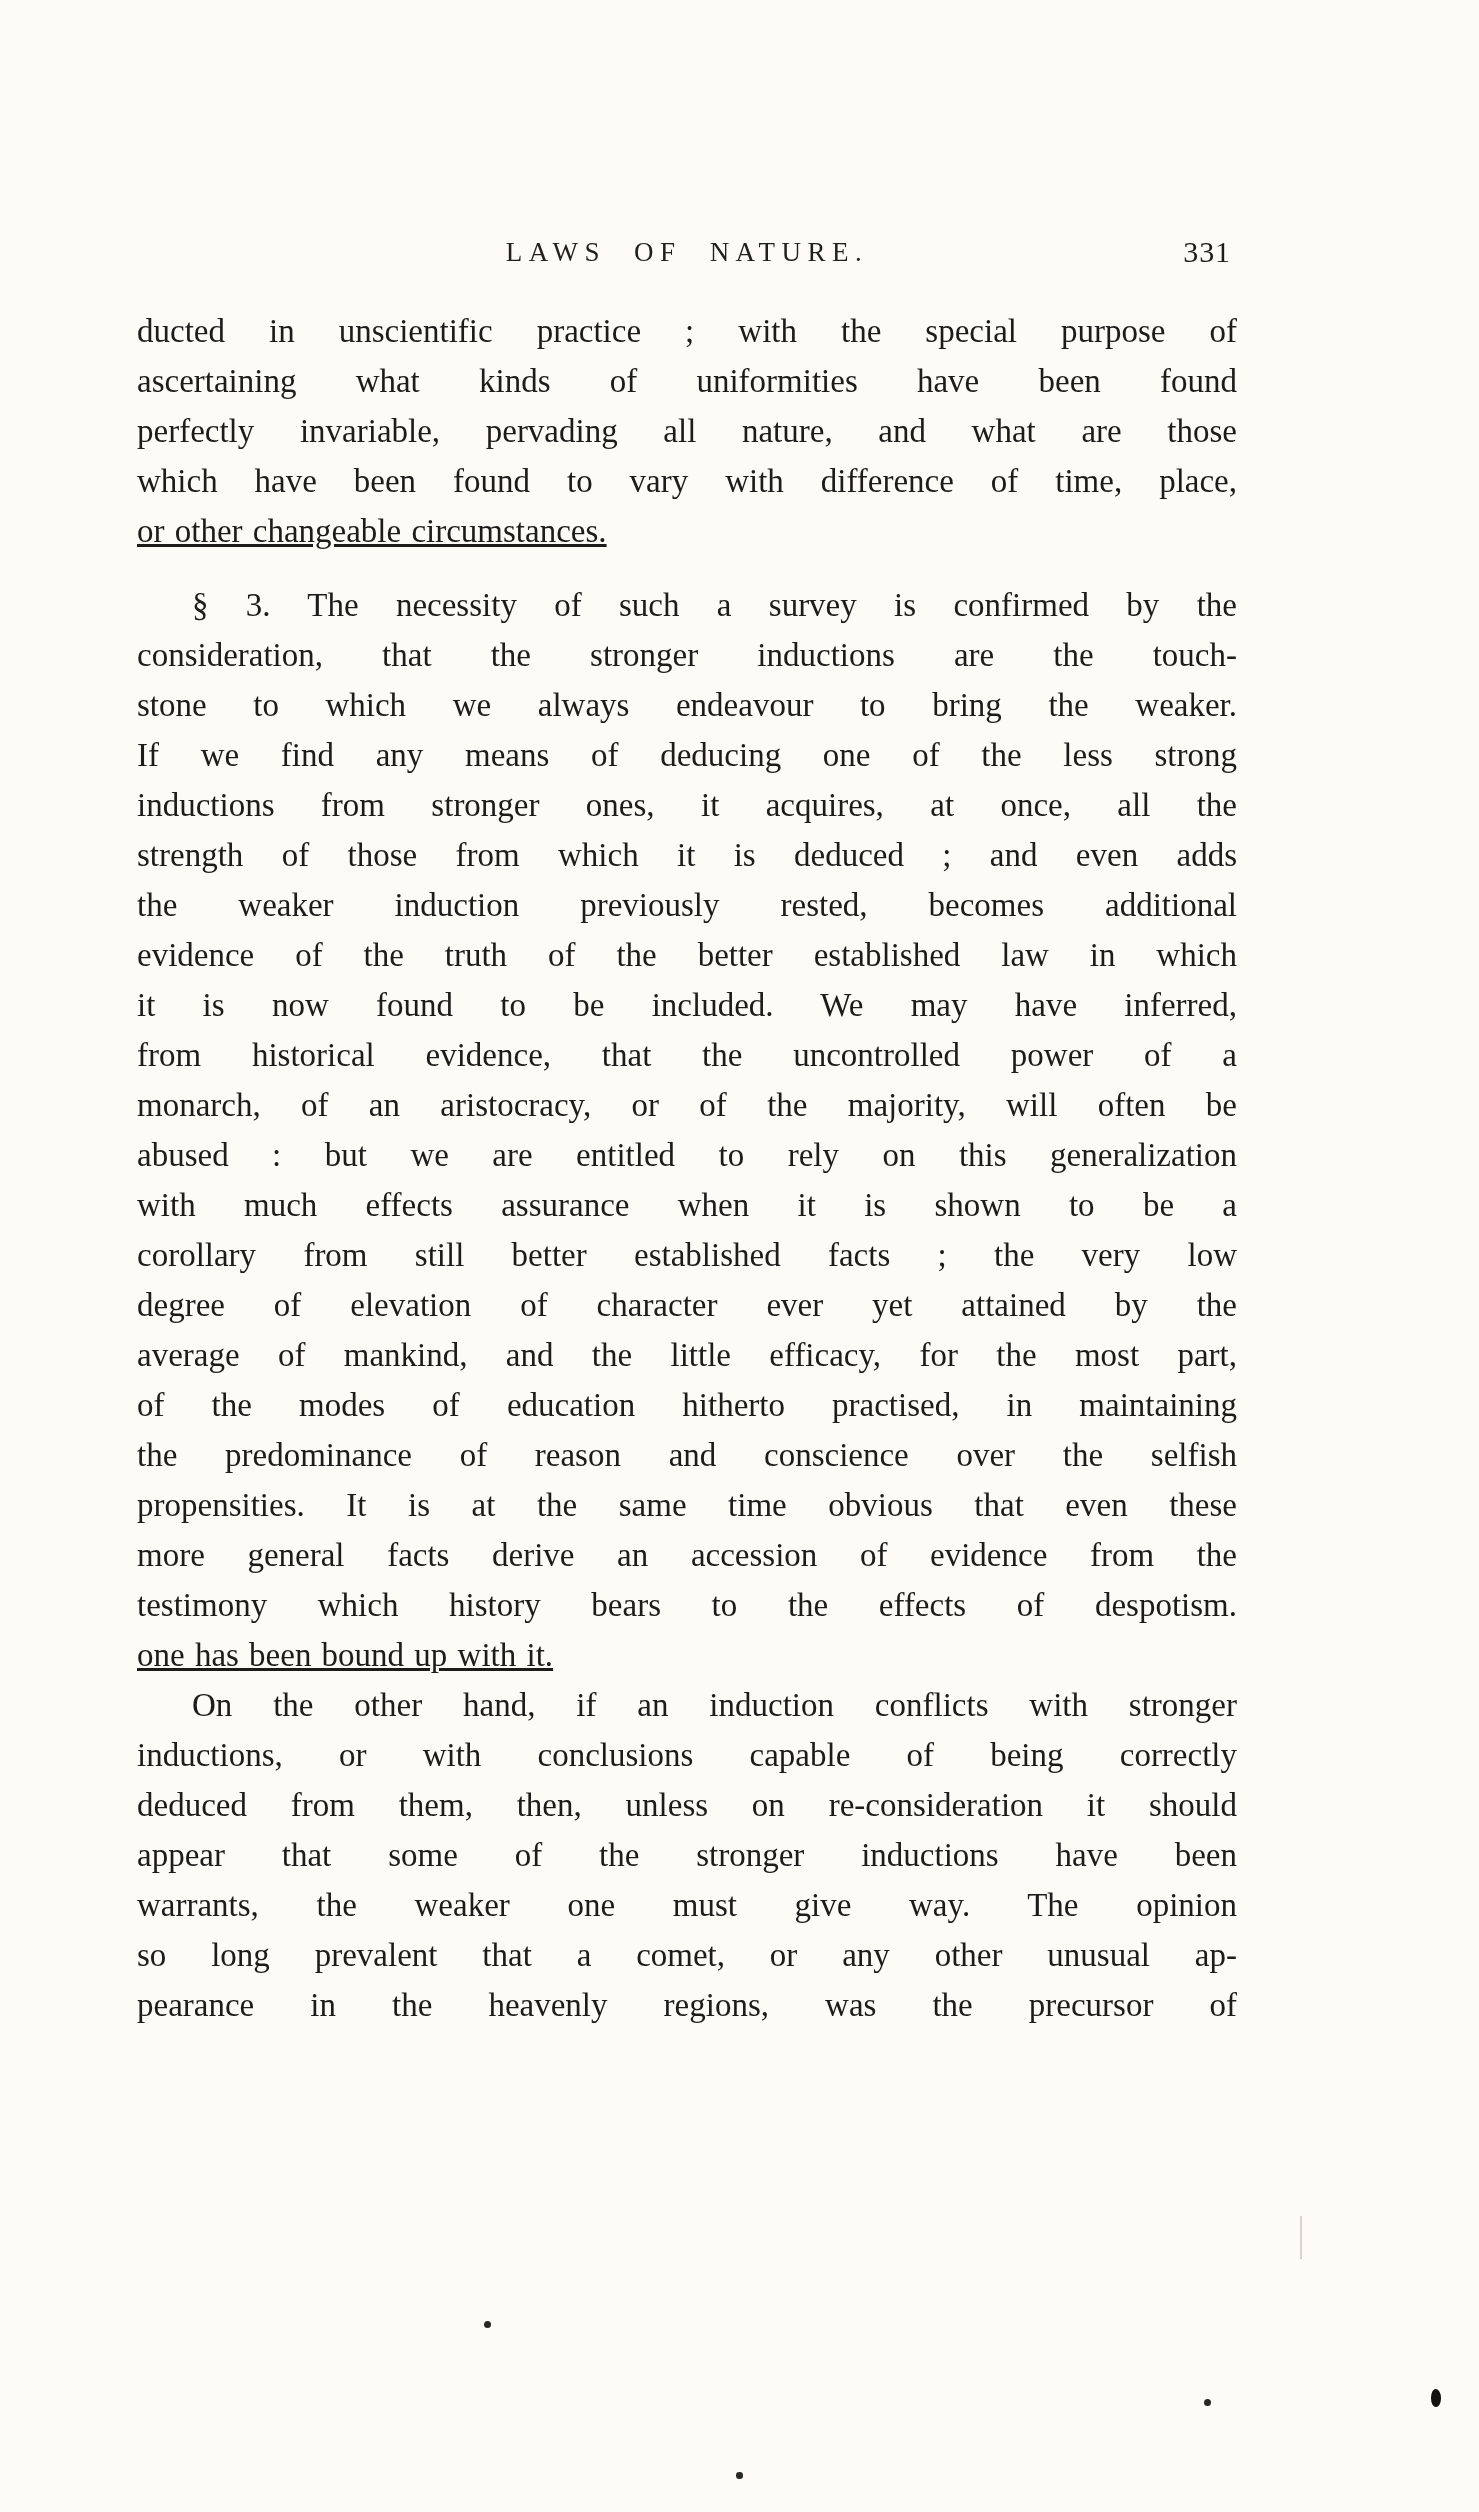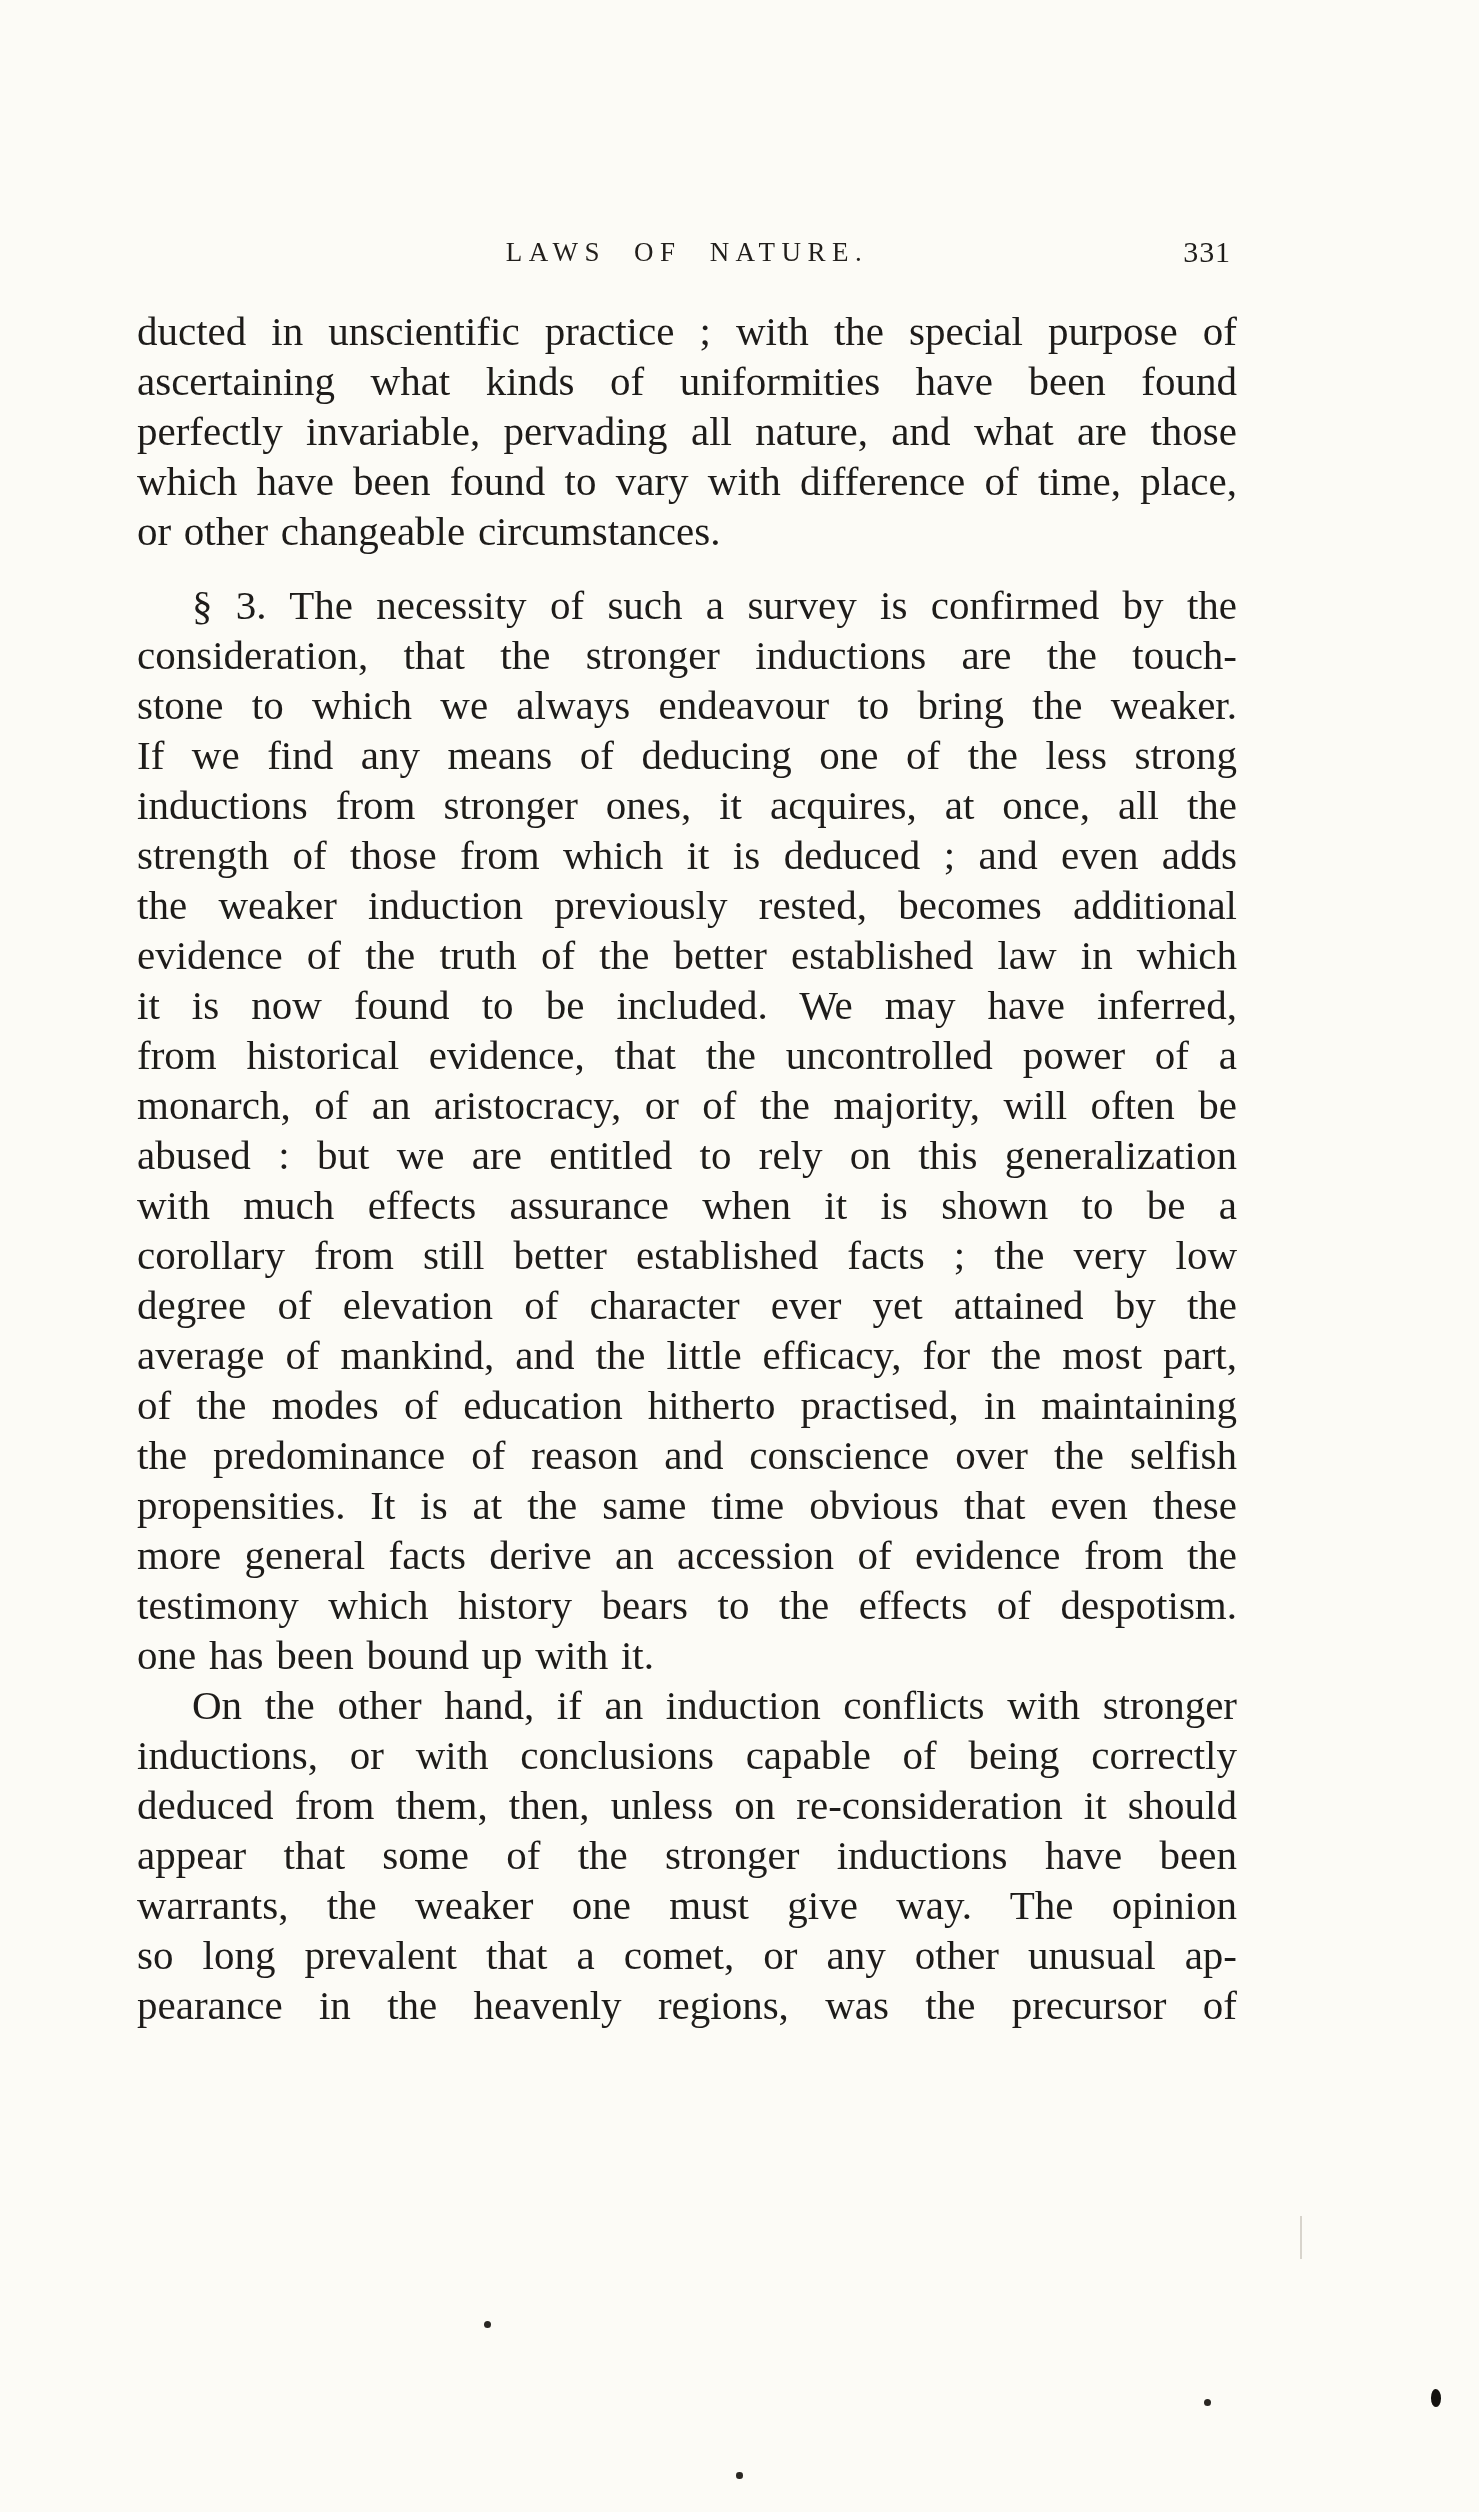--- a/index.html
+++ b/index.html
@@ -39,34 +39,35 @@
     right: 6px;
     top: -2.4px;
     font-size: 30px;
     letter-spacing: 0.03em;
   }
   .text-block {
     position: absolute;
     top: 306px;
     left: 137px;
     width: 1100px;
-    font-size: 41px;
+    font-size: 33px;
     line-height: 50px;
   }
   .paragraph { margin: 0; }
   .paragraph.spaced { margin-top: 24px; }
   .line {
     text-align: justify;
     text-align-last: justify;
     word-spacing: 0.06em;
   }
   .line.indent { text-indent: 55px; }
   .line.last {
     text-align: left;
     text-align-last: left;
+    text-decoration: underline;
   }
   .ink-speck {
     position: absolute;
     background: #2a2723;
     border-radius: 50%;
   }
   .scan-mark {
     position: absolute;
     background: #b9b4aa;
     opacity: 0.55;

